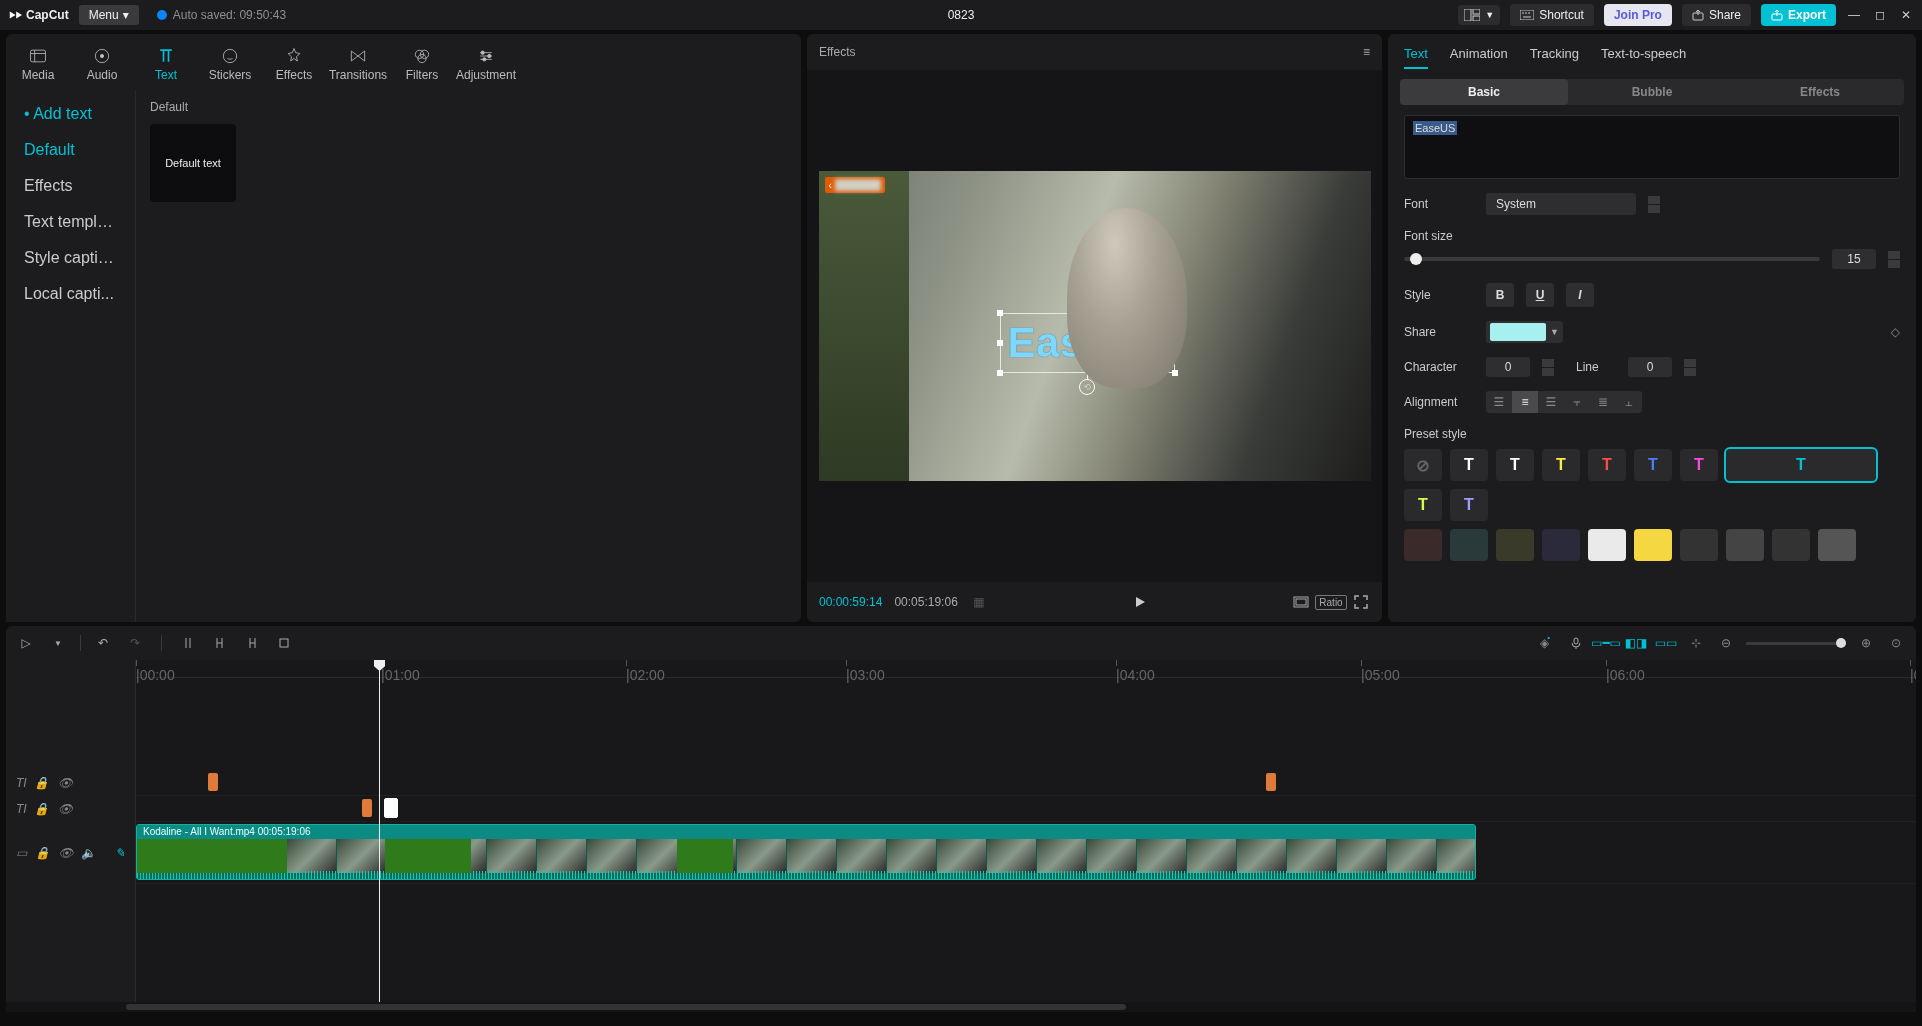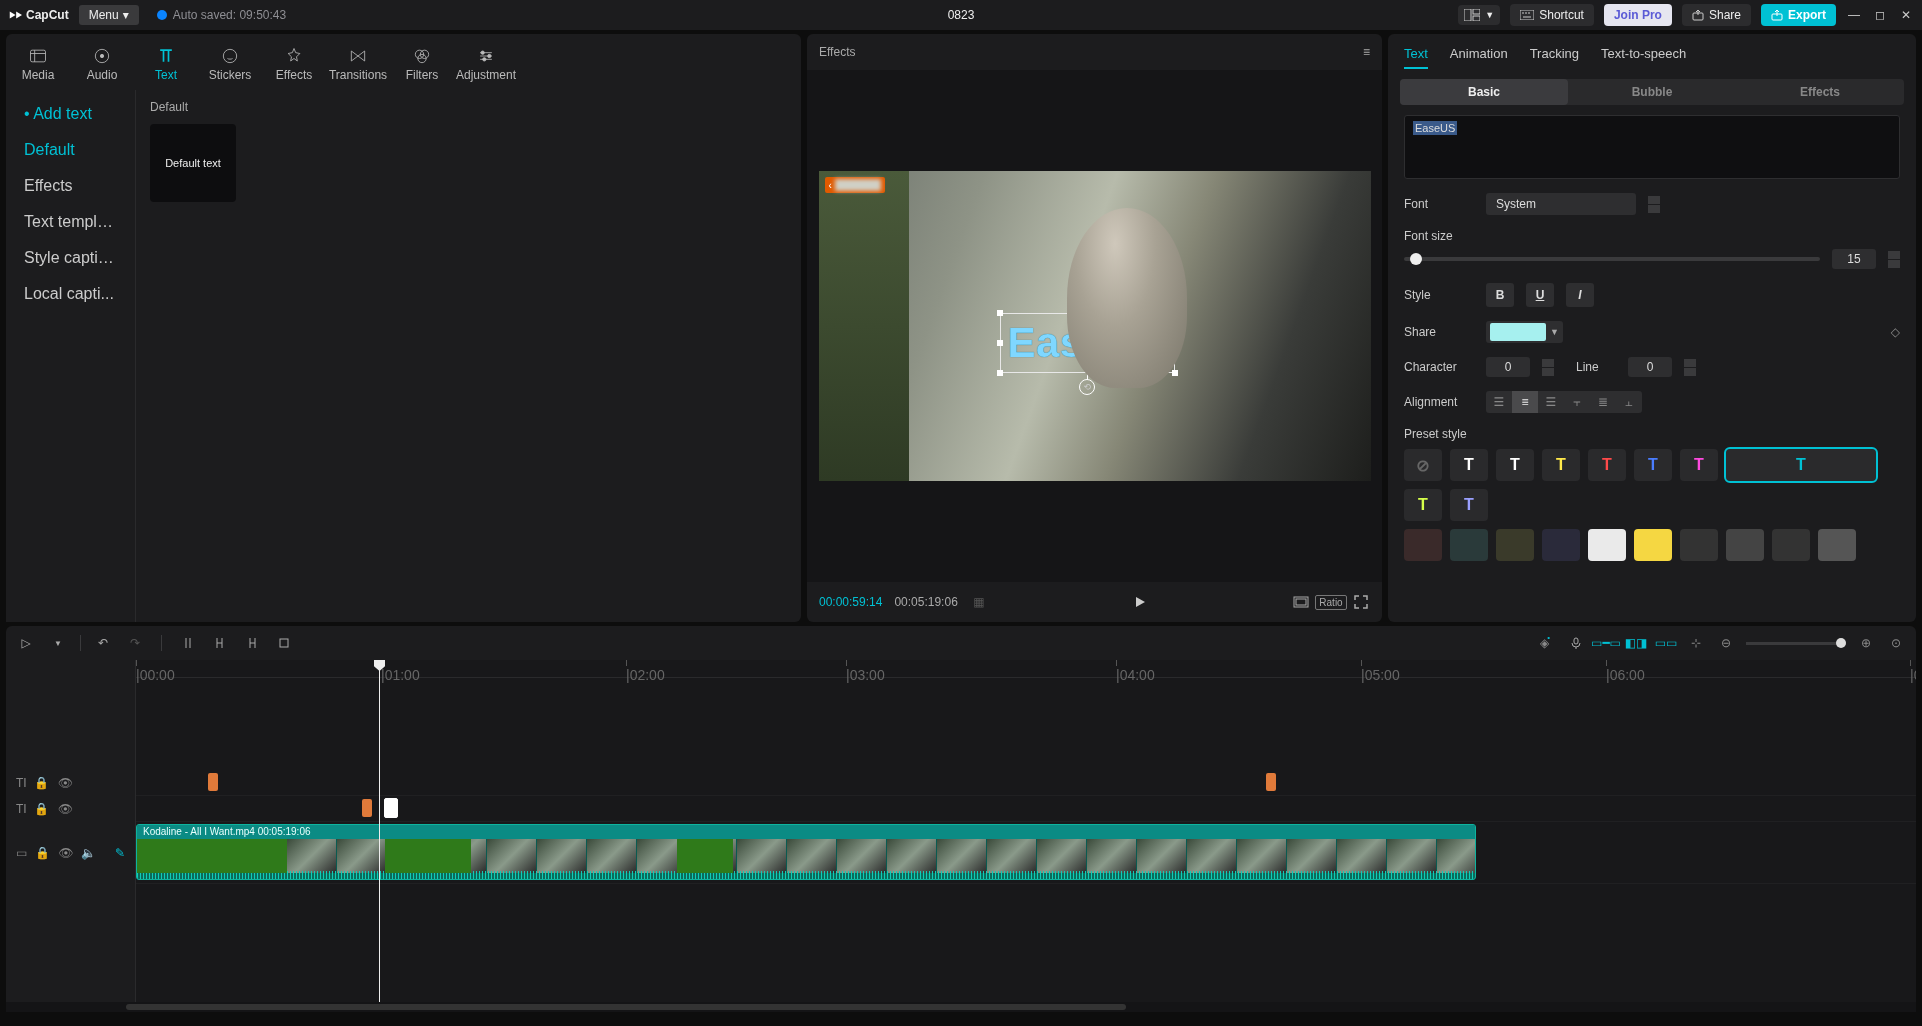--- a/index.html
+++ b/index.html
@@ -98,21 +98,21 @@
 .timeline { background:#1c1c1e; border-radius:6px; height:100%; display:flex; flex-direction:column; }
 .tl-toolbar { height:34px; display:flex; align-items:center; padding:0 10px; gap:12px;}
 .tl-tool{width:20px;height:20px;display:flex;align-items:center;justify-content:center;color:#aaa;cursor:pointer;}
 .tl-right{margin-left:auto;display:flex;align-items:center;gap:10px;}
 .tl-right .on{color:#00c1d4;}
 .tl-right .off{color:#888;}
 .zoom-track{width:100px;height:3px;background:#3a3a3c;position:relative;}
 .zoom-track .zk{position:absolute;right:0;top:-4px;width:10px;height:10px;background:#ddd;border-radius:50%;}
 
 .tl-body { flex:1; display:flex; position:relative; overflow:hidden;}
-.tl-gutter { width:130px; background:#1c1c1e; border-right:1px solid #2a2a2c; display:flex; flex-direction:column;}
+.tl-gutter { width:130px; background:#1c1c1e; border-right:1px solid #2a2a2c; display:flex; flex-direction:column;font-style:italic;}
 .track-head{height:26px;display:flex;align-items:center;gap:8px;padding:0 10px;color:#888;}
 .track-head.video{height:62px;align-items:center;}
 .track-head .edit-ic{color:#00c1d4;}
 
 .tl-canvas{flex:1;position:relative;background:#18181a;overflow:hidden;}
 .ruler{height:18px;position:relative;border-bottom:1px solid #2a2a2c;}
 .tick{position:absolute;top:0;color:#666;font-size:14px;}
 .tick::before{content:"";display:block;width:1px;height:6px;background:#555;margin-bottom:1px;}
 .tracks-area{position:relative;}
 .t-row{height:26px;position:relative;border-bottom:1px solid #202022;}

